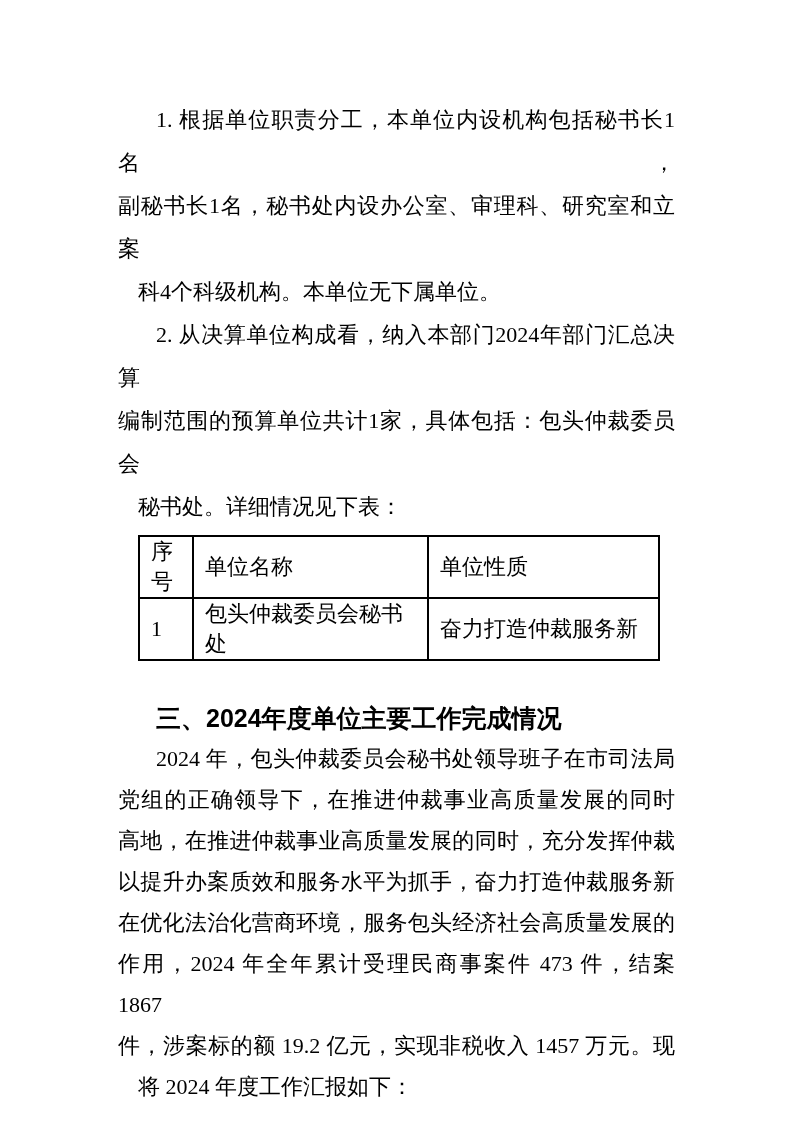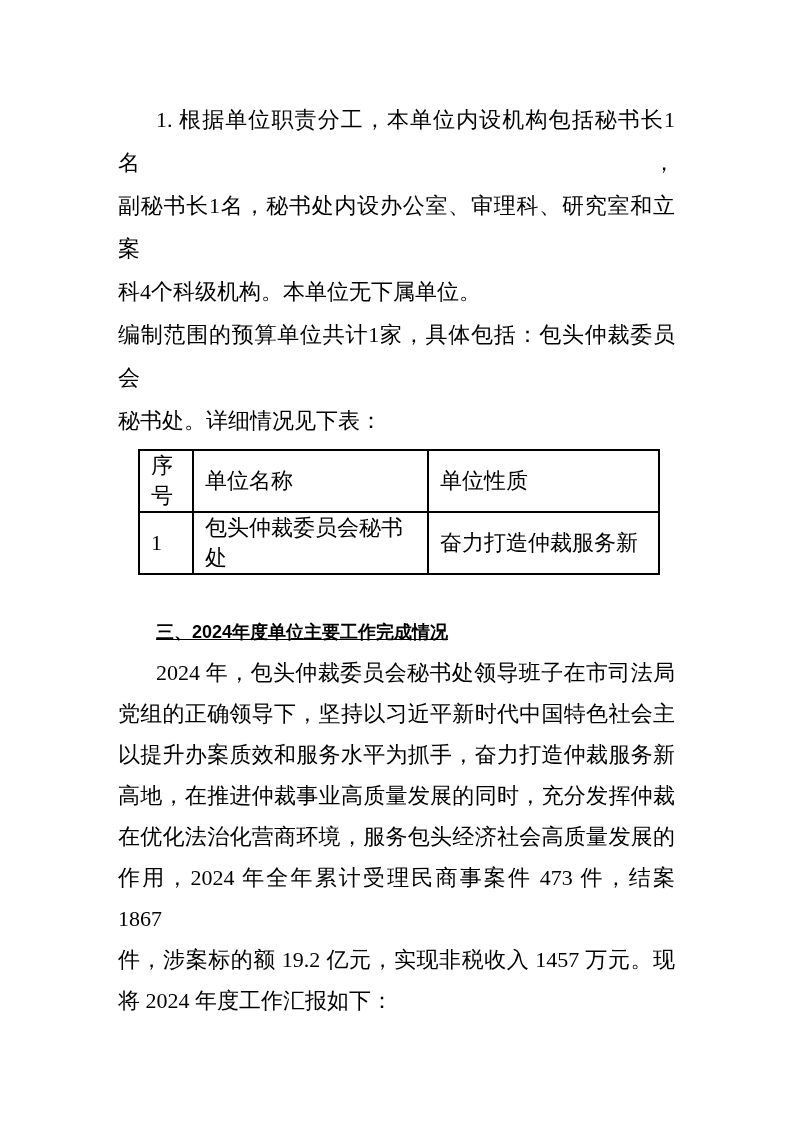--- a/index.html
+++ b/index.html
@@ -35,20 +35,21 @@
     text-align-last: justify;
   }
   .para3 .ln {
     line-height: 41px;
   }
   .ln.indent {
     text-indent: 38px;
   }
   .ln.last {
     text-align-last: left;
+    margin-left: 20px;
   }
   
   .units-table {
     border-collapse: collapse;
     margin: 7px 0 0 20px;
     font-family: "Liberation Serif", serif;
     font-size: 22px;
     color: #000000;
   }
   .units-table td {
@@ -62,40 +63,40 @@
   .units-table col.c2 { width: 235px; }
   .units-table col.c3 { width: 231px; }
   .units-table tr.hdr td { height: 42px; }
   .units-table tr.row td { height: 37px; }
   
   .h-section {
     margin-top: 37px;
     line-height: 40px;
     font-family: "Liberation Sans", sans-serif;
     font-weight: bold;
-    font-size: 18px;
+    font-size: 25px;
     padding-left: 38px;
     white-space: nowrap;
     color: #000000;
-    text-decoration: underline;
   }
 </style>
 </head>
 <body>
 
 <div class="page">
   <div class="content">
 
     <div class="para">
       <div class="ln indent">1. 根据单位职责分工，本单位内设机构包括秘书长1名，</div>
       <div class="ln">副秘书长1名，秘书处内设办公室、审理科、研究室和立案</div>
       <div class="ln last">科4个科级机构。本单位无下属单位。</div>
     </div>
 
     <div class="para">
+      <div class="ln indent">2. 从决算单位构成看，纳入本部门2024年部门汇总决算</div>
       <div class="ln">编制范围的预算单位共计1家，具体包括：包头仲裁委员会</div>
       <div class="ln last">秘书处。详细情况见下表：</div>
     </div>
 
     <table class="units-table">
       <colgroup>
         <col class="c1">
         <col class="c2">
         <col class="c3">
       </colgroup>
@@ -110,23 +111,23 @@
           <td>包头仲裁委员会秘书处</td>
           <td>奋力打造仲裁服务新</td>
         </tr>
       </tbody>
     </table>
 
     <div class="h-section">三、2024年度单位主要工作完成情况</div>
 
     <div class="para para3">
       <div class="ln indent">2024 年，包头仲裁委员会秘书处领导班子在市司法局</div>
-      <div class="ln">党组的正确领导下，坚持以习近平新时代中国特色社会主</div>
+      <div class="ln">党组的正确领导下，在推进仲裁事业高质量发展的同时</div>
+      <div class="ln">高地，在推进仲裁事业高质量发展的同时，充分发挥仲裁</div>
       <div class="ln">以提升办案质效和服务水平为抓手，奋力打造仲裁服务新</div>
-      <div class="ln">高地，在推进仲裁事业高质量发展的同时，充分发挥仲裁</div>
       <div class="ln">在优化法治化营商环境，服务包头经济社会高质量发展的</div>
       <div class="ln">作用，2024 年全年累计受理民商事案件 473 件，结案 1867</div>
       <div class="ln">件，涉案标的额 19.2 亿元，实现非税收入 1457 万元。现</div>
       <div class="ln last">将 2024 年度工作汇报如下：</div>
     </div>
 
   </div>
 </div>
 
 </body></html>

